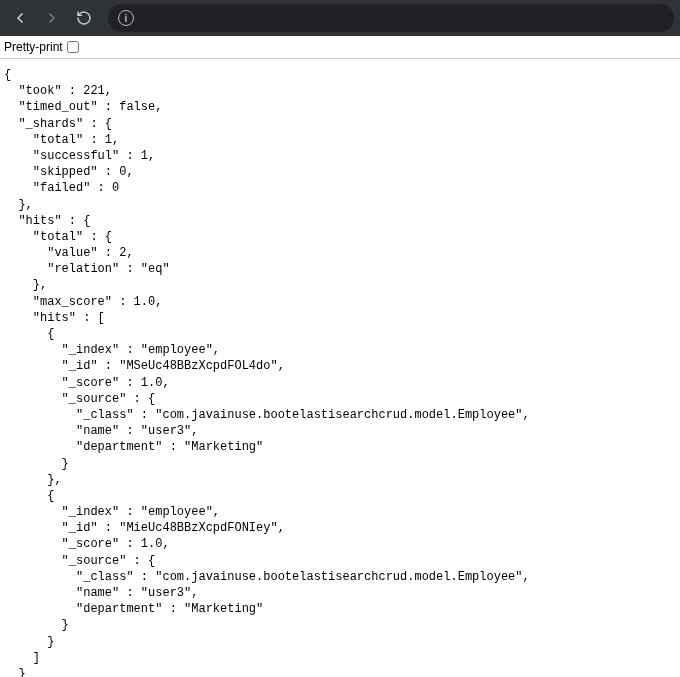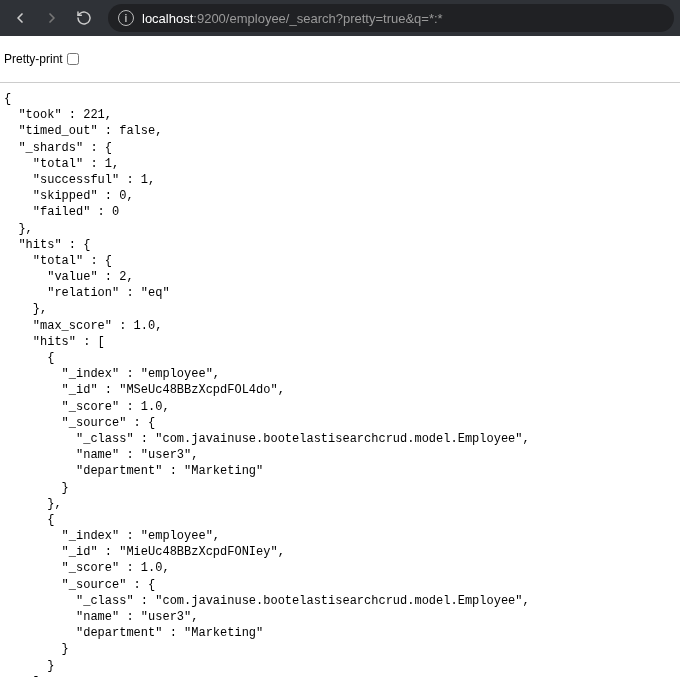--- a/index.html
+++ b/index.html
@@ -52,21 +52,21 @@
       align-items: center;
       justify-content: center;
       font-size: 10px;
       font-weight: bold;
       color: #bbb;
     }
     .url-text .host { color: #fff; }
     .url-text .path { color: #9a9a9a; }
     .toolbar {
       border-bottom: 1px solid #ccc;
-      padding: 16px 4px;
+      padding: 4px 4px;
       font-family: Arial, sans-serif;
       font-size: 12px;
       display: flex;
       align-items: center;
       gap: 4px;
     }
     .toolbar input[type=checkbox] {
       width: 12px; height: 12px;
     }
     .json-body {
@@ -92,23 +92,20 @@
       </svg>
   </div>
   <div class="nav-btn">
     <svg width="16" height="16" viewBox="0 0 24 24" fill="none" stroke="currentColor" stroke-width="2.2" stroke-linecap="round" stroke-linejoin="round">
         <path d="M3 12a9 9 0 1 0 3-6.7L3 8"></path>
         <polyline points="3 3 3 8 8 8"></polyline>
       </svg>
   </div>
   <div class="url-bar">
     <div class="url-icon">i</div>
-    <div class="url-text">
-      <span class="host"><span>localhost</span></span><span class="path"><span>:9200</span><span>/employee/_search?pretty=true&amp;q=*:*</span></span>
-    </div>
   </div>
 </div>
 
 <div class="toolbar">
   <span>Pretty-print</span>
   <input type="checkbox" style="">
 </div>
 
 <pre class="json-body" id="json-body">{
   "took" : 221,

